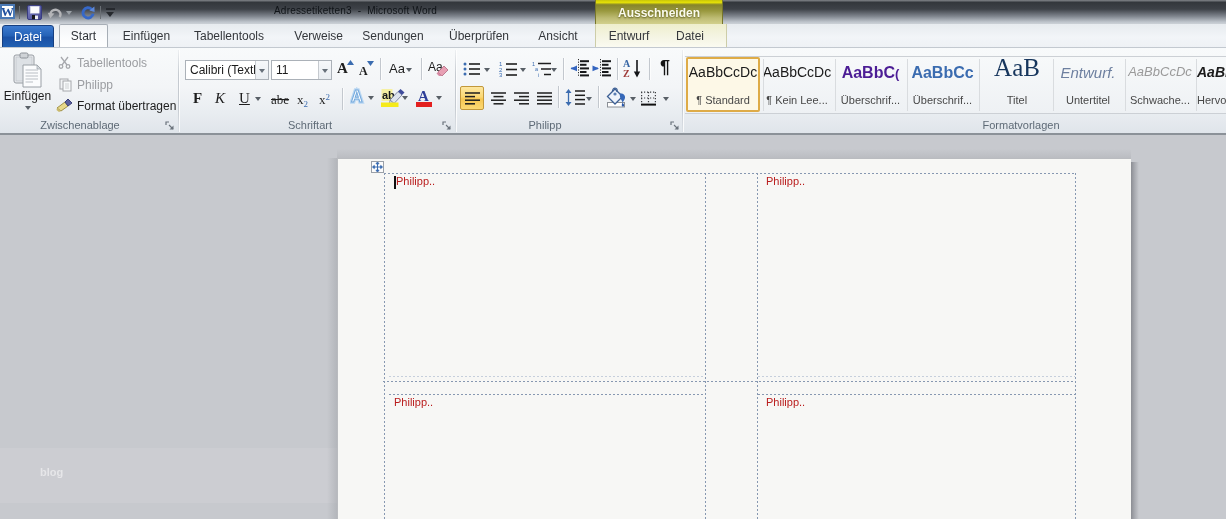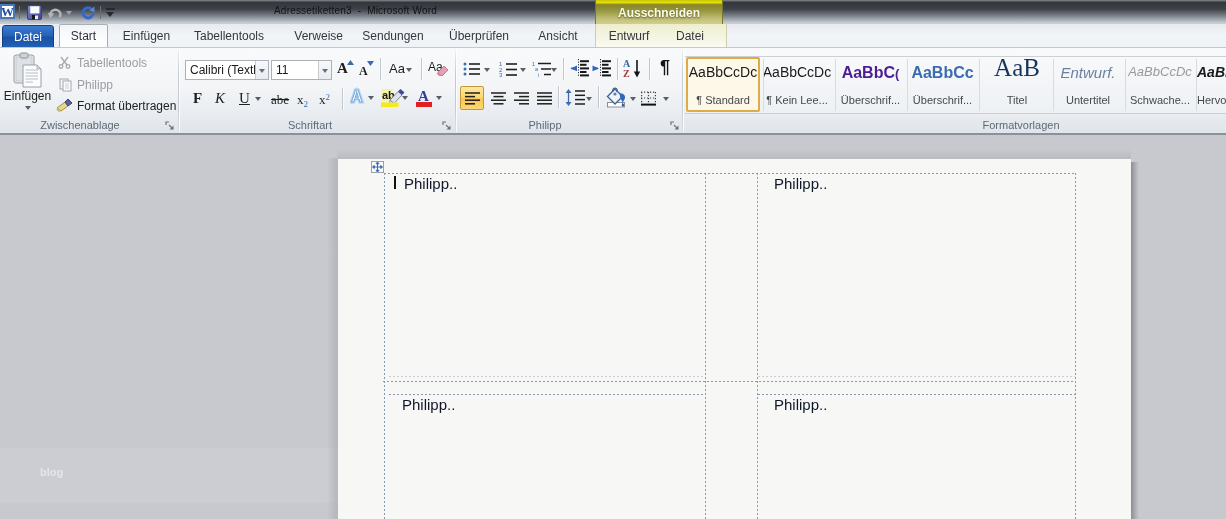--- a/index.html
+++ b/index.html
@@ -59,21 +59,21 @@
 
 
 #docarea { left:0; top:135px; width:1226px; height:384px; background:#c7c9ce; }
 #band { left:0; top:448px; width:337px; height:55px; background:rgba(255,255,255,0.09); }
 #blog { left:40px; top:466px; font-size:11px; font-weight:bold; color:rgba(255,255,255,0.5); }
 #page { left:337px; top:158px; width:794px; height:361px; background:#f7f7f5; border-top:1px solid #b9bbbf; border-left:1px solid #b9bbbf; }
 #pshadow { left:1131px; top:162px; width:8px; height:357px; background:linear-gradient(90deg,#8b8d93 0%,#a5a7ad 40%,#c7c9ce 100%); }
 .dashH { height:1px; background-image:repeating-linear-gradient(90deg,#8798b1 0,#8798b1 2px,transparent 2px,transparent 4px); }
 .dashHf { height:1px; background-image:repeating-linear-gradient(90deg,#c6cfdc 0,#c6cfdc 2px,transparent 2px,transparent 4px); }
 .dashV { width:1px; background-image:repeating-linear-gradient(180deg,#8798b1 0,#8798b1 2px,transparent 2px,transparent 4px); }
-.ph { font-size:15px; color:#0f172a;padding-left:8px; }
+.ph { font-size:11px; color:#b91c1c; }
 </style>
 </head>
 <body>
 
 <div class="abs" id="titlebar"></div>
 <div class="abs lightL" style="position:absolute;"></div>
 <div class="abs lightC"></div>
 <div class="abs darkR"></div>
 <div class="abs" id="title-text">Adressetiketten3&nbsp;&nbsp;-&nbsp;&nbsp;Microsoft Word</div>
 <div class="abs" id="ttools">

